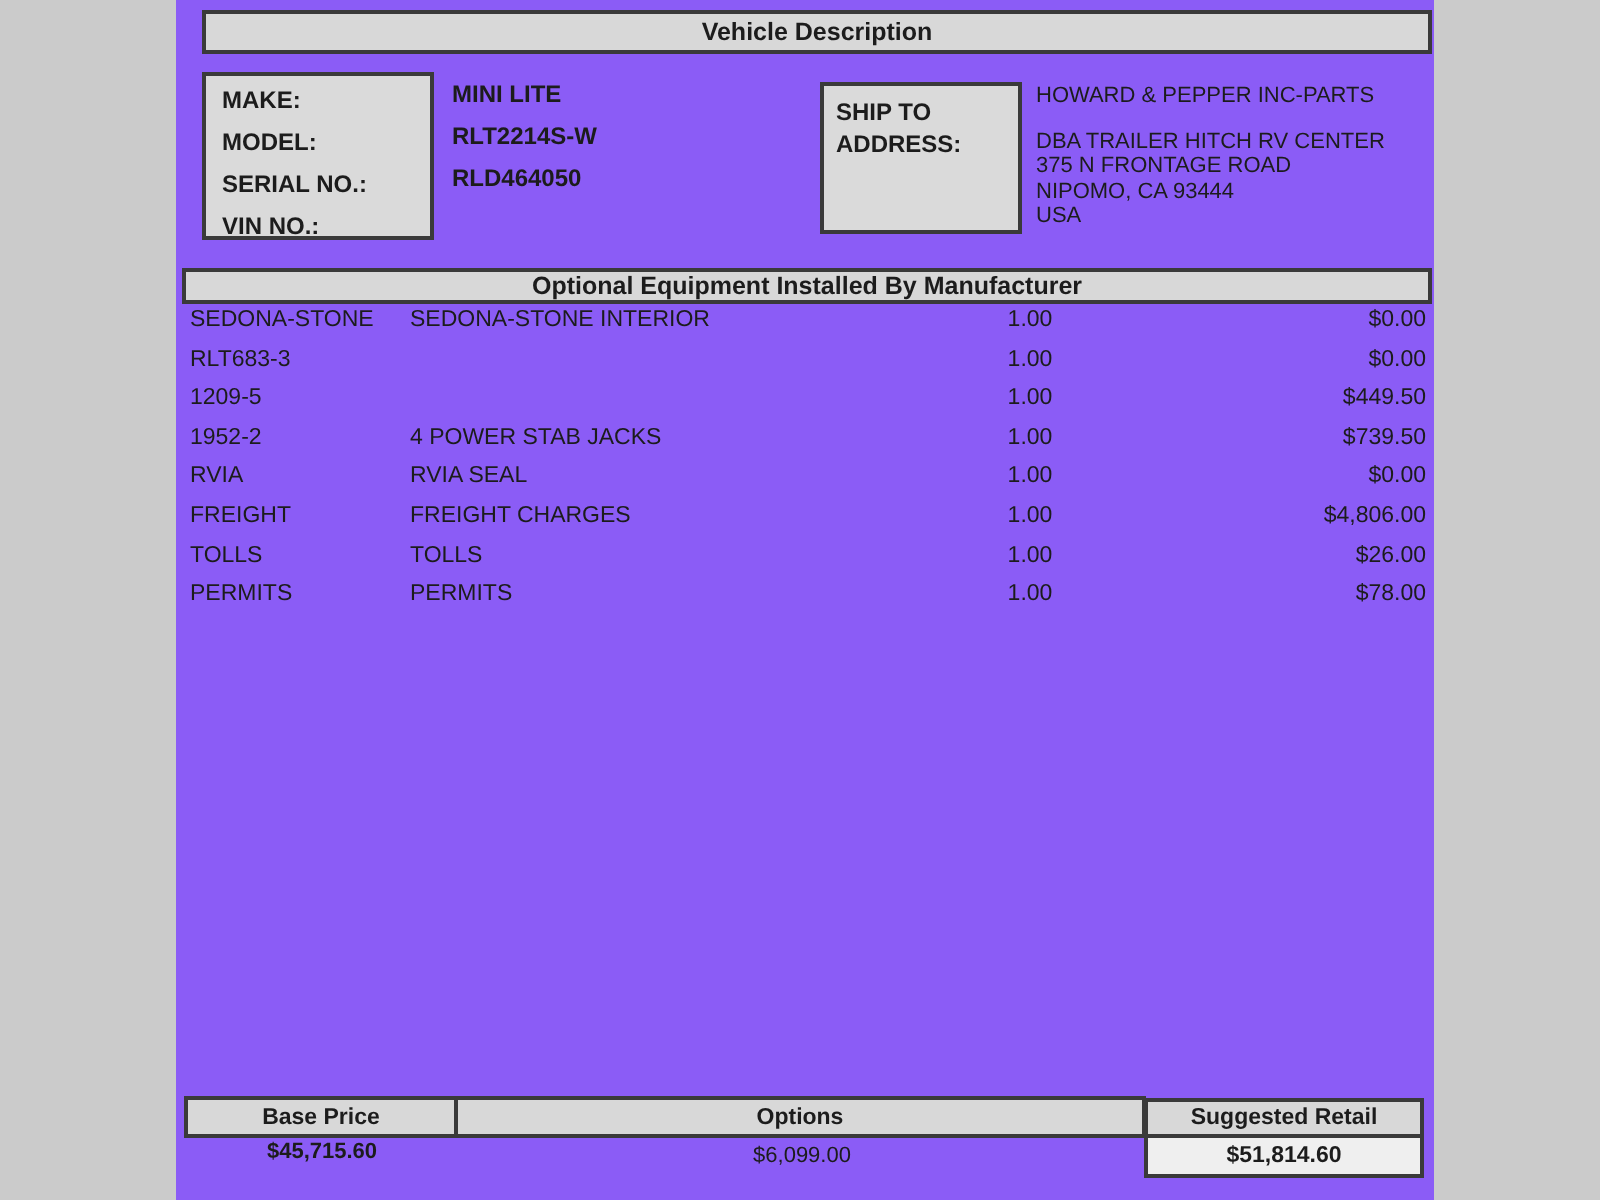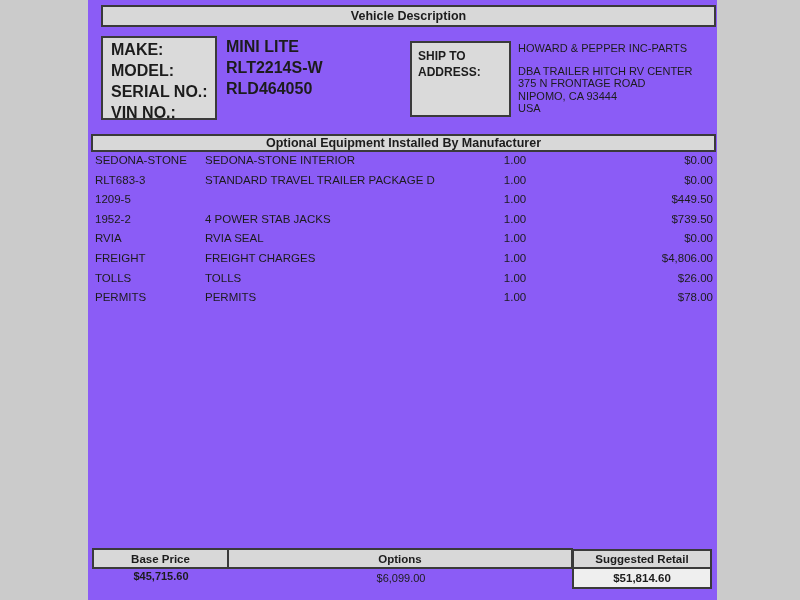--- a/index.html
+++ b/index.html
@@ -27,21 +27,21 @@
   .title-bar { left:13px; right:1px; top:5px; height:22px; line-height:18px; }
   .equip-bar { left:3px; right:1px; top:134px; height:18px; line-height:14px; }
 
   
   .vehicle-box {
     left:13px; top:36px; width:116px; height:84px;
     background:#dadada; border:2px solid #3a3a3a; padding:1px 0 0 8px;
   }
   .vehicle-box div, .vehicle-values div {
     position:static; height:21px; display:flex; align-items:center;
-    font-weight:bold; font-size:16px; white-space:nowrap;
+    font-weight:bold; font-size:12px; white-space:nowrap;
   }
   .vehicle-values { left:138px; top:36px; width:220px; }
 
   
   .ship-box {
     left:322px; top:41px; width:101px; height:76px;
     background:#dadada; border:2px solid #3a3a3a; padding:5px 0 0 6px;
   }
   .ship-box div { position:static; font-weight:bold; font-size:12px; line-height:16px; }
   .address { left:430px; top:42px; width:195px; font-size:11px; }
@@ -113,21 +113,20 @@
   <div class="bar equip-bar">Optional Equipment Installed By Manufacturer</div>
 
   <div class="row" style="top:154px">
     <span class="code">SEDONA-STONE</span>
     <span class="desc">SEDONA-STONE INTERIOR</span>
     <span class="qty">1.00</span>
     <span class="price">$0.00</span>
   </div>
   <div class="row" style="top:174px">
     <span class="code">RLT683-3</span>
-    <span class="desc">STANDARD TRAVEL TRAILER PACKAGE D</span>
     <span class="qty">1.00</span>
     <span class="price">$0.00</span>
   </div>
   <div class="row" style="top:193px">
     <span class="code">1209-5</span>
     <span class="qty">1.00</span>
     <span class="price">$449.50</span>
   </div>
   <div class="row" style="top:213px">
     <span class="code">1952-2</span>

